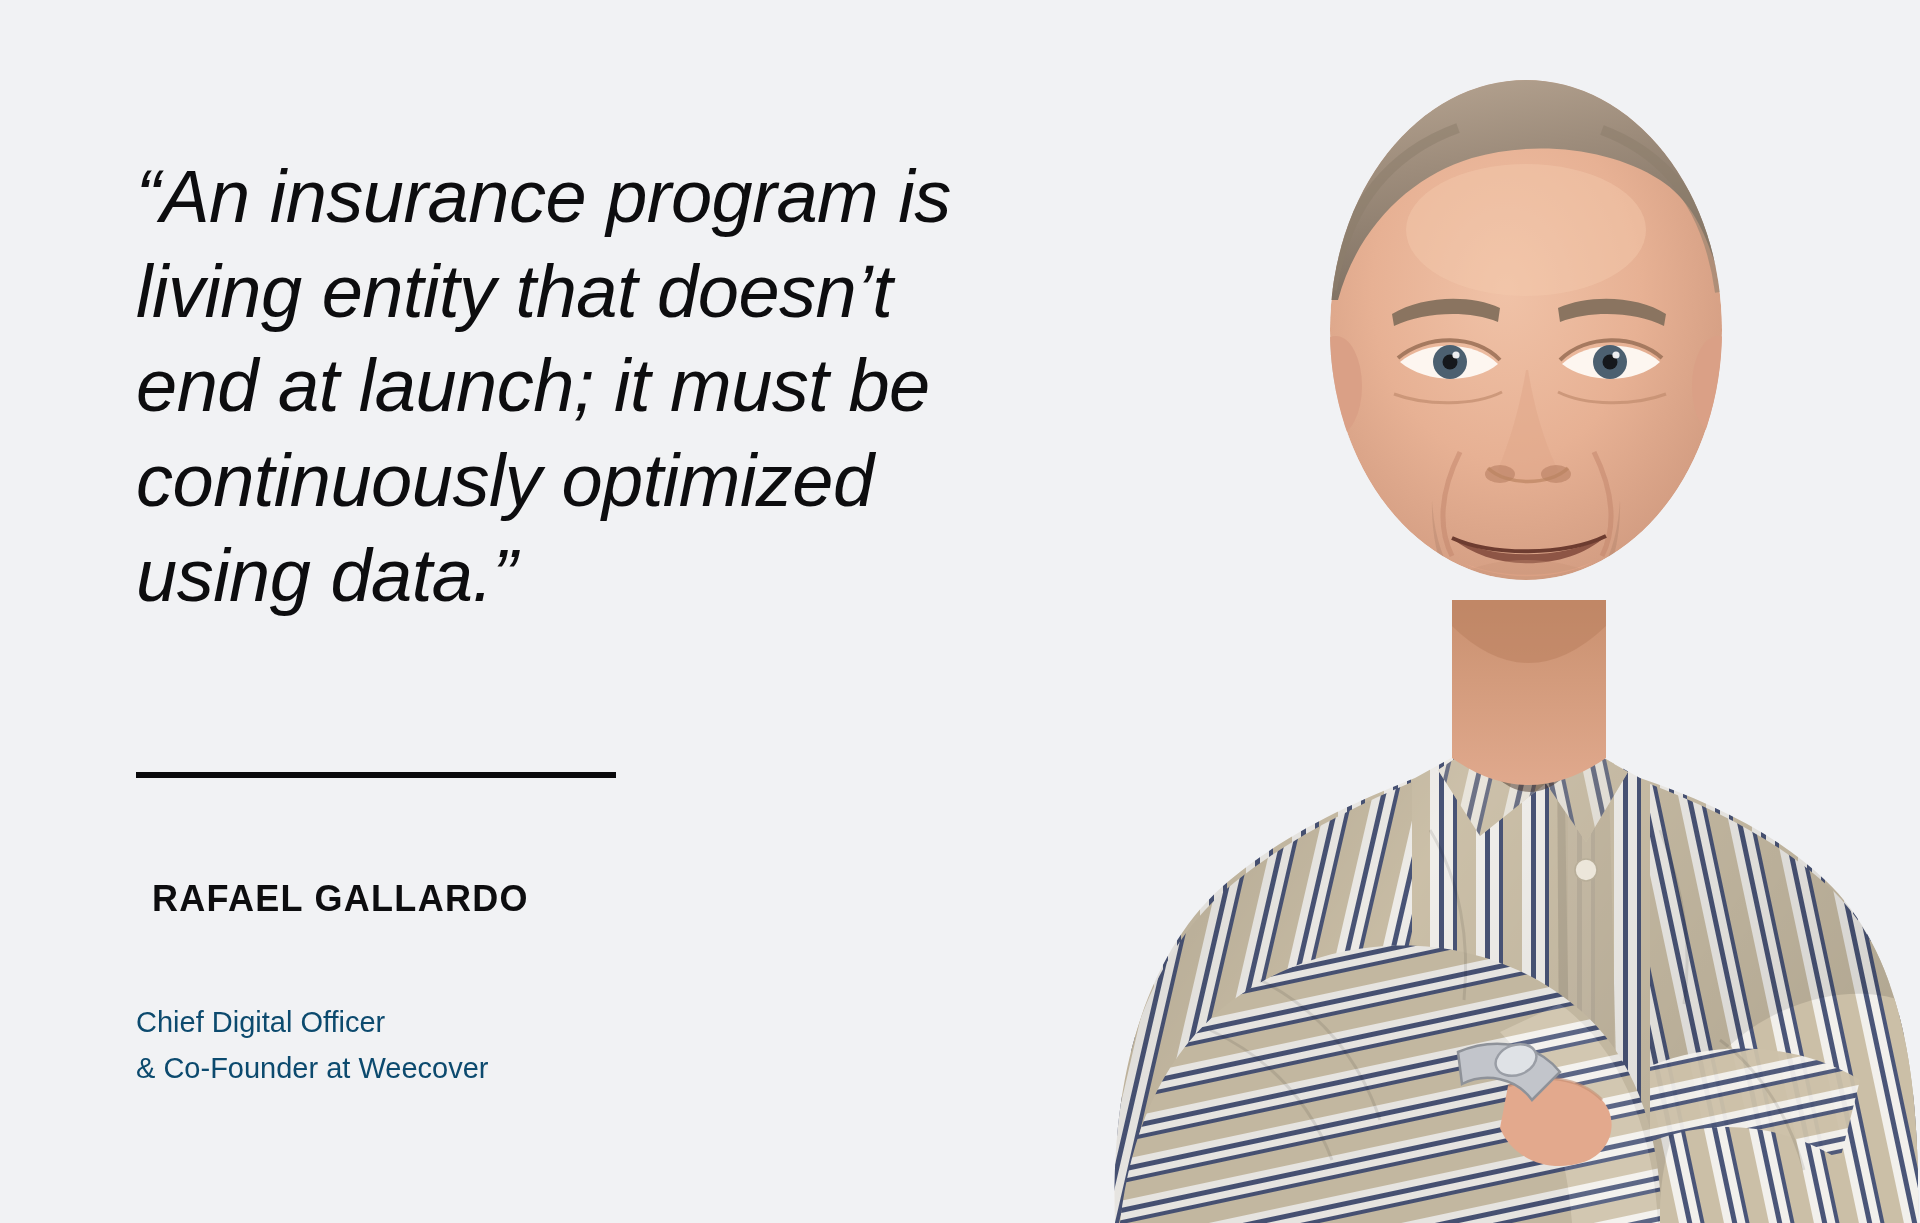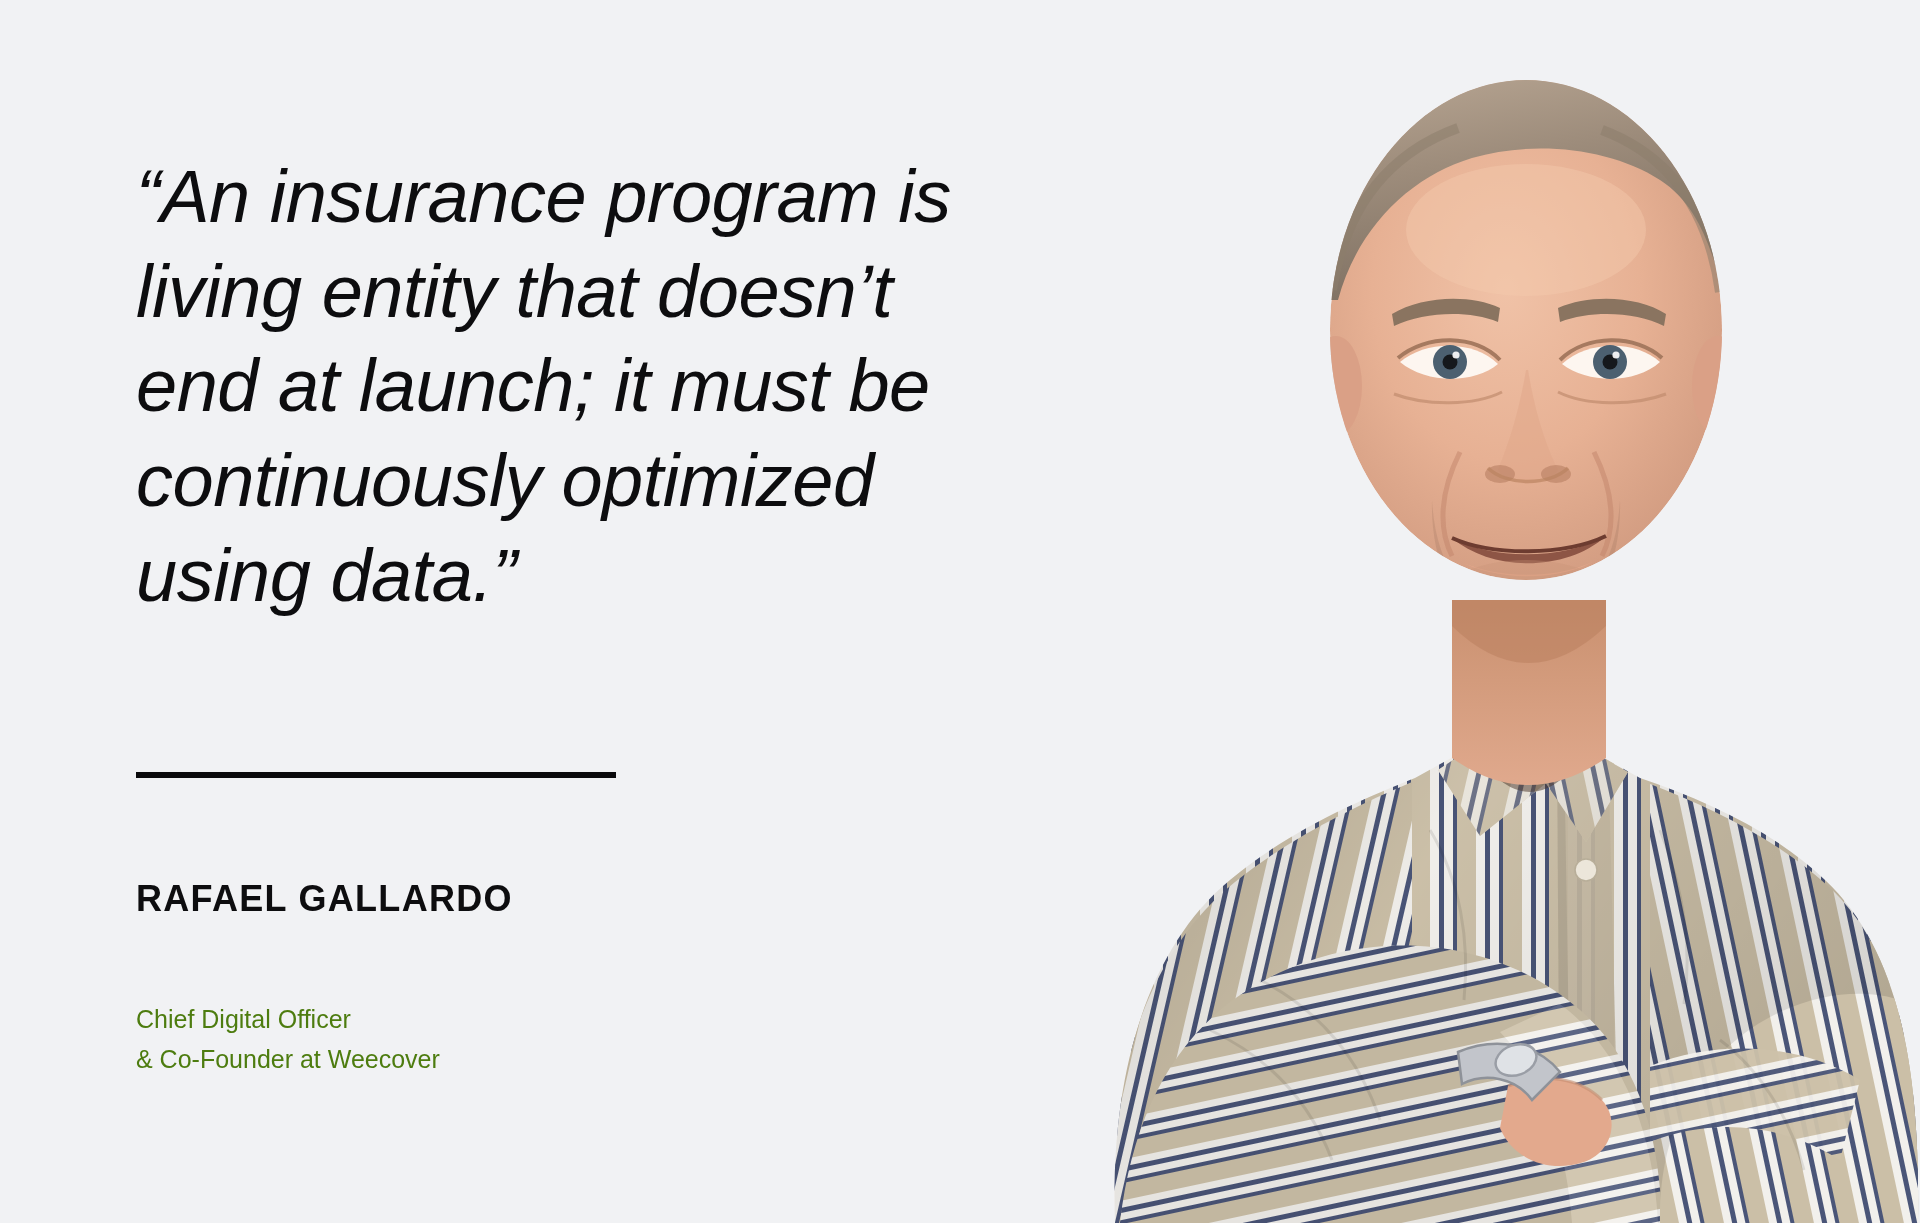--- a/index.html
+++ b/index.html
@@ -46,37 +46,37 @@
     position: absolute;
     left: 136px;
     top: 772px;
     width: 480px;
     height: 6px;
     background: #0a0a0c;
   }
 
   #author-name {
     position: absolute;
-    left: 136px;
+    left: 152px;
     top: 878px;
     font-size: 36px;
     font-weight: 700;
     letter-spacing: 1.3px;
     color: #0d0d0f;
     white-space: nowrap;
   }
 
   #author-role {
     position: absolute;
     left: 136px;
     top: 1000px;
-    font-size: 25px;
+    font-size: 29px;
     font-weight: 400;
     line-height: 1.58;
-    color: #4d7c0f;
+    color: #0c4a6e;
     white-space: pre-line;
   }
 
   
   #portrait {
     position: absolute;
     left: 960px;
     top: 0;
     width: 960px;
     height: 1223px;

